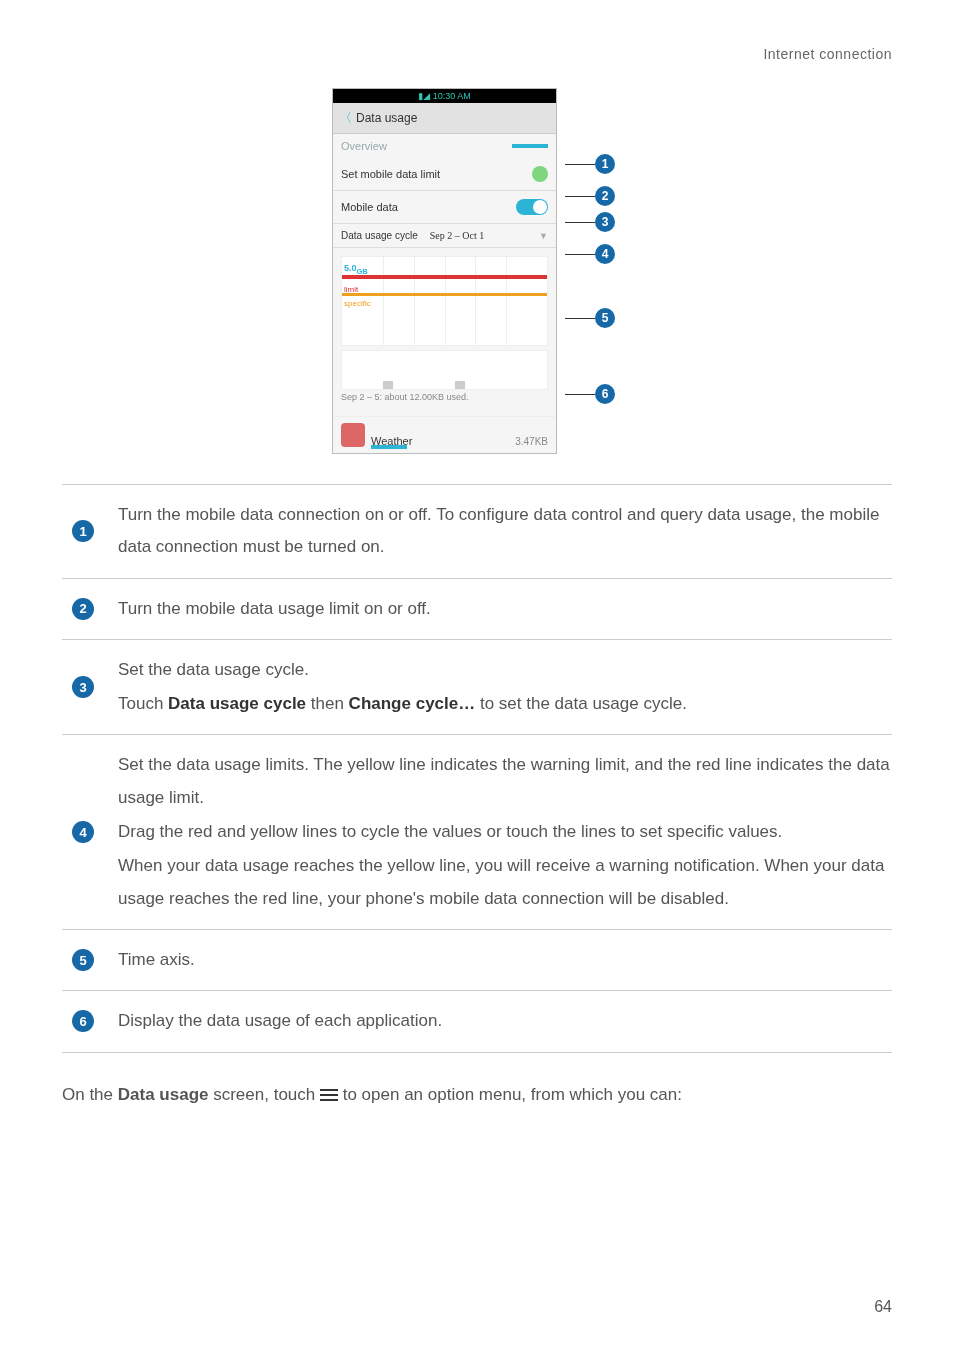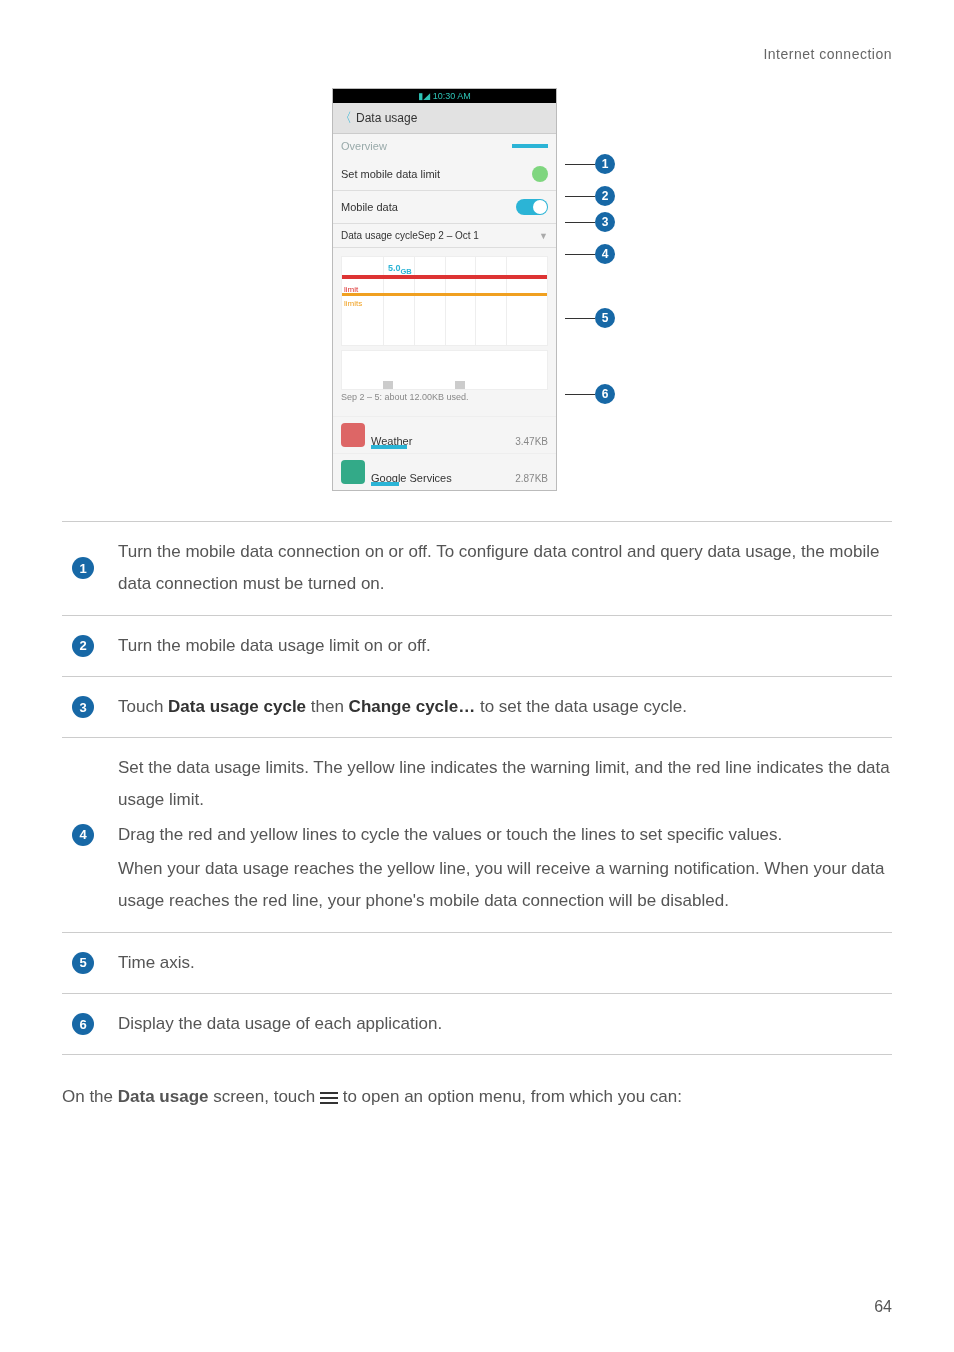--- a/index.html
+++ b/index.html
@@ -57,33 +57,33 @@
     display: flex;
     align-items: center;
     position: relative;
   }
   .toggle {
     width: 32px; height: 16px; background: #2bb4d6; border-radius: 8px; position: relative; margin-left: auto;
   }
   .toggle::after { content:""; position:absolute; right:1px; top:1px; width:14px; height:14px; background:#fff; border-radius:50%; }
   .check { width:16px; height:16px; background:#7fd67f; border-radius:50%; margin-left:auto; }
   .cycle-row { font-size: 10px; padding: 6px 8px; border-bottom: 1px solid #ddd; display:flex; align-items:center; }
-  .cycle-row .dd { margin-left: 0; color:#333; }
+  .cycle-row .dd { margin-left: 12px; color:#333;font-family:Liberation Serif, serif; }
   .cycle-row .caret { margin-left:auto; color:#aaa; font-size:9px; }
   .chart-area { padding: 8px; background: #f5f5f5; }
   .chart {
     height: 90px;
     background: #fff;
     border: 1px solid #eee;
     position: relative;
     margin-bottom: 4px;
   }
   .grid-v { position:absolute; top:0; bottom:0; width:1px; background:#eee; }
   .limit-line { position:absolute; left:0; right:0; height:4px; background:#d33; top:18px; }
-  .limit-lbl { position:absolute; left:2px; top:6px; font-size:9px; color:#2bb4d6; font-weight:bold;margin-left:44px; }
+  .limit-lbl { position:absolute; left:2px; top:6px; font-size:9px; color:#2bb4d6; font-weight:bold; }
   .limit-lbl2 { position:absolute; left:2px; top:28px; font-size:8px; color:#d33; }
   .warn-line { position:absolute; left:0; right:0; height:3px; background:#f0a020; top:36px; }
   .warn-lbl { position:absolute; left:2px; top:42px; font-size:8px; color:#f0a020; }
   .usage-date { font-size: 9px; color:#888; padding: 2px 0 6px 0; }
   .app-row { display:flex; align-items:flex-end; padding:6px 8px; border-top:1px solid #eee; background:#f5f5f5; }
   .app-icon { width:24px; height:24px; background:#d66; border-radius:4px; margin-right:6px; }
   .app-icon.green { background:#3a8; }
   .app-name { flex:1; font-size:11px; color:#333; }
   .app-bar { width:36px; height:4px; background:#2bb4d6; position:absolute; left:38px; bottom:4px; }
   .app-size { font-size:10px; color:#888; }
@@ -153,40 +153,34 @@
       <div class="chart">
         <div class="grid-v" style="left:20%"></div>
         <div class="grid-v" style="left:35%"></div>
         <div class="grid-v" style="left:50%"></div>
         <div class="grid-v" style="left:65%"></div>
         <div class="grid-v" style="left:80%"></div>
         <span class="limit-lbl"><span>5.0</span><sub>GB</sub></span>
         <div class="limit-line"></div>
         <span class="limit-lbl2">limit</span>
         <div class="warn-line"></div>
-        <span class="warn-lbl">limits</span>
+        <span class="warn-lbl">specific</span>
       </div>
       <div style="height:40px; background:#fff; border:1px solid #eee; position:relative;">
         <div style="position:absolute; left:20%; bottom:0; width:10px; height:8px; background:#ccc;"></div>
         <div style="position:absolute; left:55%; bottom:0; width:10px; height:8px; background:#ccc;"></div>
       </div>
       <div class="usage-date">Sep 2 – 5: about 12.00KB used.</div>
     </div>
     <div class="app-row" style="position:relative;">
       <div class="app-icon"></div>
       <div class="app-name">Weather</div>
       <div class="app-size">3.47KB</div>
       <div class="app-bar"></div>
     </div>
-    <div class="app-row" style="position:relative;">
-      <div class="app-icon green"></div>
-      <div class="app-name">Google Services</div>
-      <div class="app-size">2.87KB</div>
-      <div class="app-bar" style="width:28px;"></div>
-    </div>
   </div>
 
   <div class="callouts">
     <div class="co" style="top:66px;">
         <div class="line" style="width:30px;"></div>
         <div class="badge">1</div>
       </div>
     <div class="co" style="top:98px;">
         <div class="line" style="width:30px;"></div>
         <div class="badge">2</div>
@@ -222,20 +216,21 @@
   <div class="tbl-row">
     <div class="tbl-badge">2</div>
     <div class="tbl-text">
       <p>Turn the mobile data usage limit on or off.</p>
     </div>
   </div>
 
   <div class="tbl-row">
     <div class="tbl-badge">3</div>
     <div class="tbl-text">
+      <p>Set the data usage cycle.</p>
       <p><span>Touch </span><b>Data usage cycle</b><span> then </span><b>Change cycle…</b><span> to set the data usage cycle.</span></p>
     </div>
   </div>
 
   <div class="tbl-row">
     <div class="tbl-badge">4</div>
     <div class="tbl-text">
       <p>Set the data usage limits. The yellow line indicates the warning limit, and the red line indicates the data usage limit.</p>
       <p>Drag the red and yellow lines to cycle the values or touch the lines to set specific values.</p>
       <p>When your data usage reaches the yellow line, you will receive a warning notification. When your data usage reaches the red line, your phone's mobile data connection will be disabled.</p>

